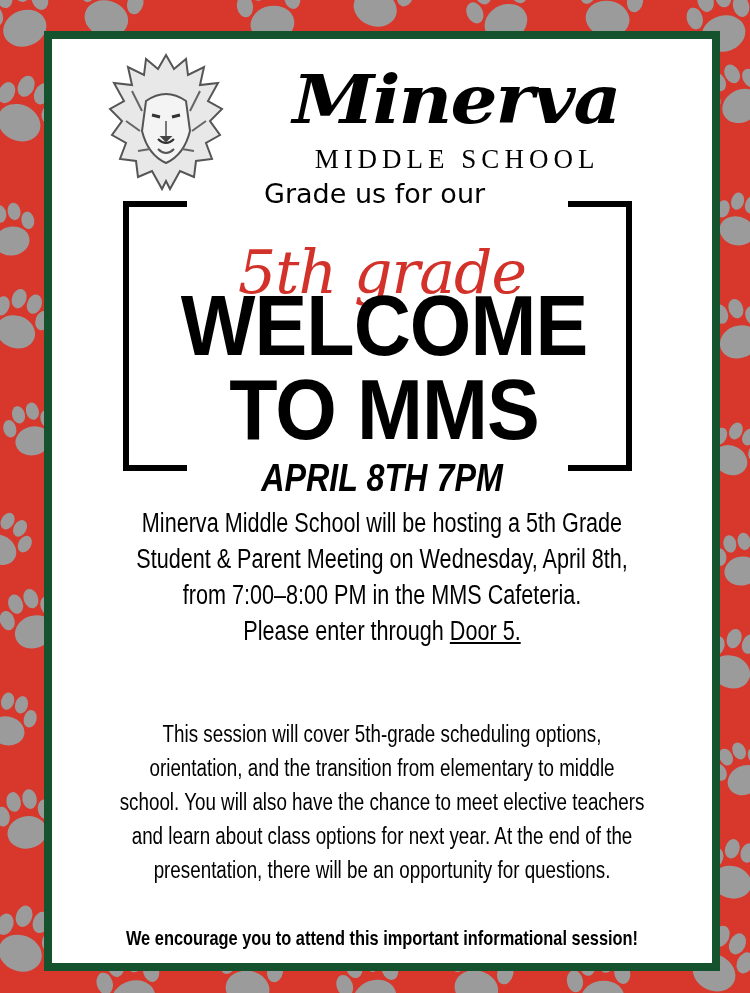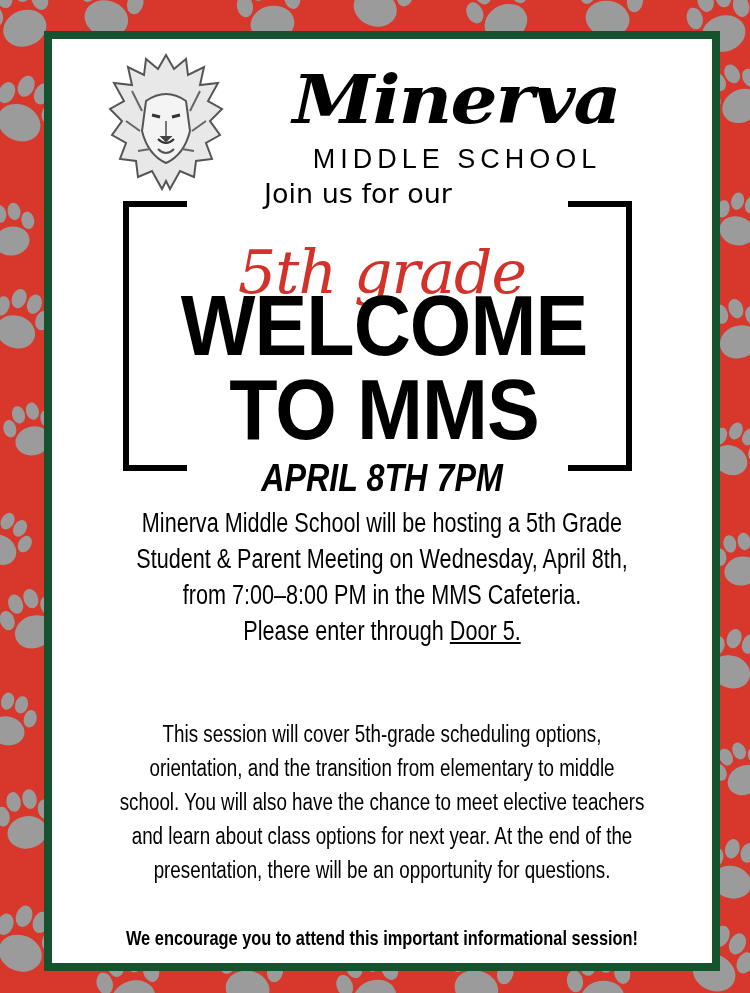--- a/index.html
+++ b/index.html
@@ -17,21 +17,21 @@
     position: absolute; left: 56px; top: 12px; width: 116px; height: 142px;
   }
   .minerva {
     position: absolute; left: 214px; top: 18px; width: 380px; text-align: center;
     font-family: "DejaVu Serif", serif; font-weight: bold; font-style: italic;
     font-size: 74px; line-height: 84px; color: #000; letter-spacing: -2px;
     transform: scaleY(0.92);
   }
   .mms {
     position: absolute; left: 220px; top: 104px; width: 370px; text-align: center;
-    font-family: Liberation Sans, sans-serif; font-size: 27px; letter-spacing: 5px;
+    font-family: Liberation Serif, serif; font-size: 27px; letter-spacing: 5px;
     color: #000; line-height: 32px;
   }
   .join {
     position: absolute; left: 212px; top: 138px; width: 240px;
     font-family: "DejaVu Sans", sans-serif; font-size: 27px; color: #000; line-height: 34px;
   }
   .bracket { position: absolute; border: 6px solid #000; width: 58px; height: 258px; top: 162px; }
   .bracket.left { left: 71px; border-right: none; }
   .bracket.right { left: 516px; border-left: none; }
   .grade {
@@ -115,21 +115,21 @@
       <path d="M50 88 Q58 96 66 88" stroke="#333"></path>
       <path d="M58 70 L58 88" stroke="#777"></path>
       <path d="M54 86 L58 90 L62 86 Z" fill="#444" stroke="#444"></path>
       <path d="M50 98 Q58 106 66 98" stroke="#555"></path>
       <path d="M24 40 L34 60 M92 40 L82 60 M18 70 L32 80 M98 70 L84 80 M30 100 L42 98 M86 100 L74 98" stroke="#666"></path>
     </g>
   </svg>
 
   <div class="minerva">Minerva</div>
   <div class="mms">MIDDLE SCHOOL</div>
-  <div class="join">Join us for our</div>
+  <div class="join">Grade us for our</div>
 
   <div class="bracket left"></div>
   <div class="bracket right"></div>
 
   <div class="grade">5th grade</div>
   <div class="welcome">
     <div>WELCOME</div>
     <div>TO MMS</div>
   </div>
   <div class="date">APRIL 8TH 7PM</div>

